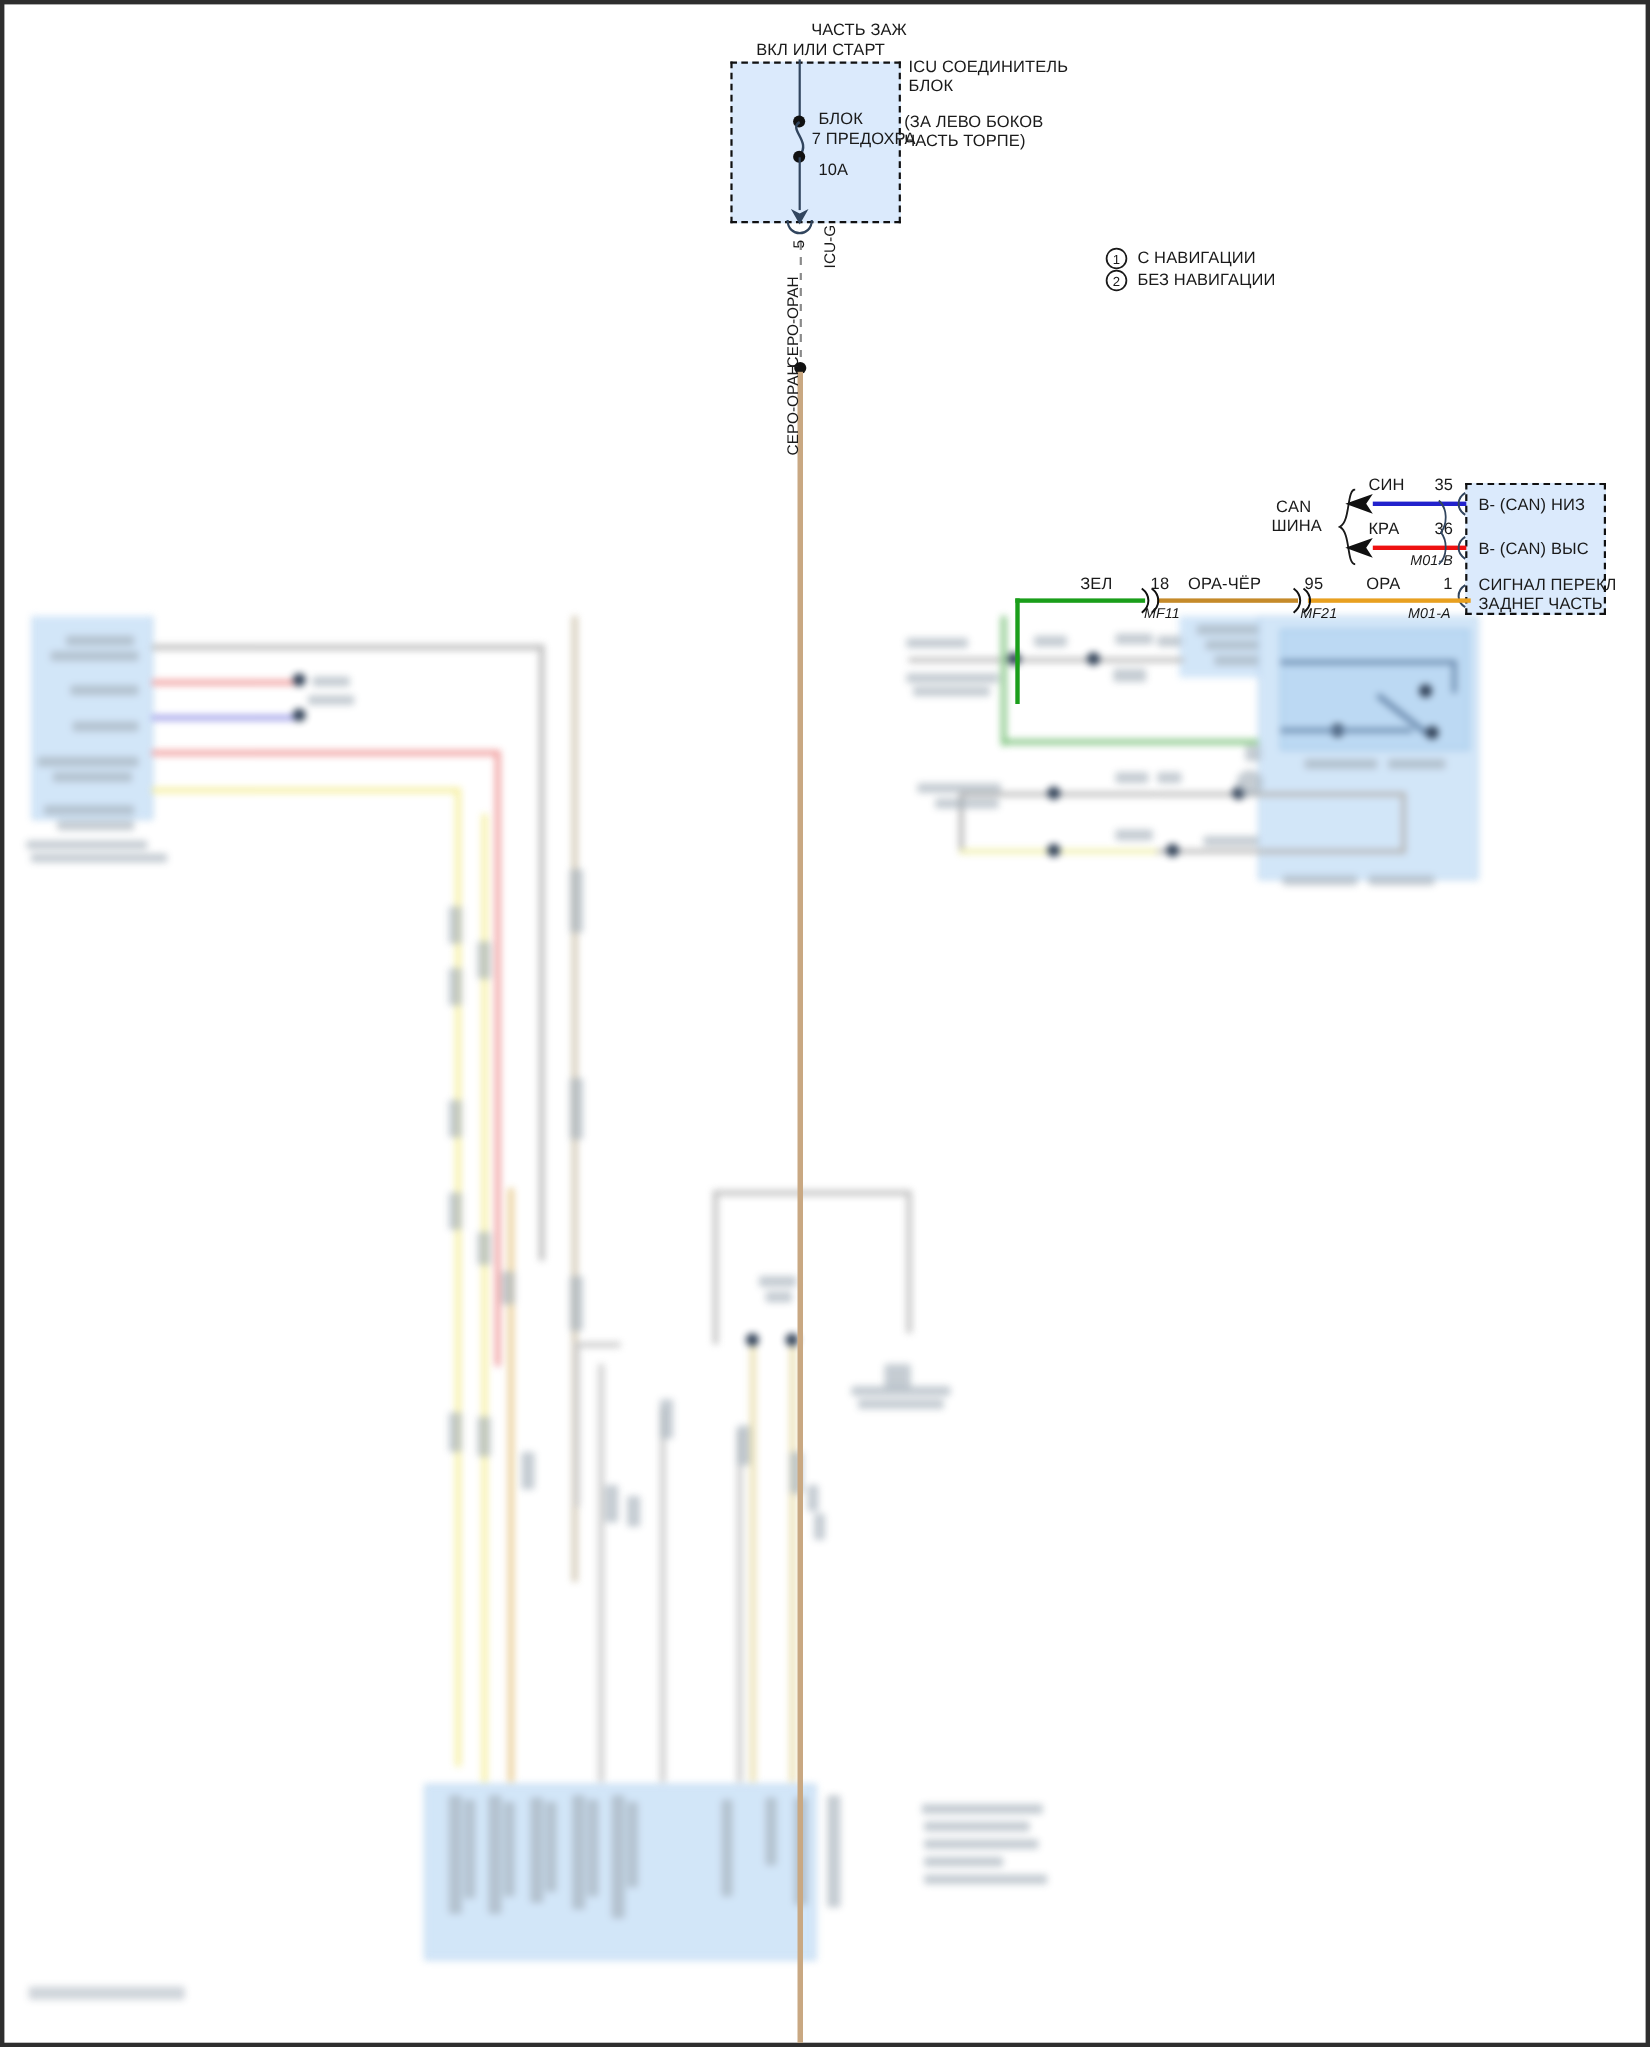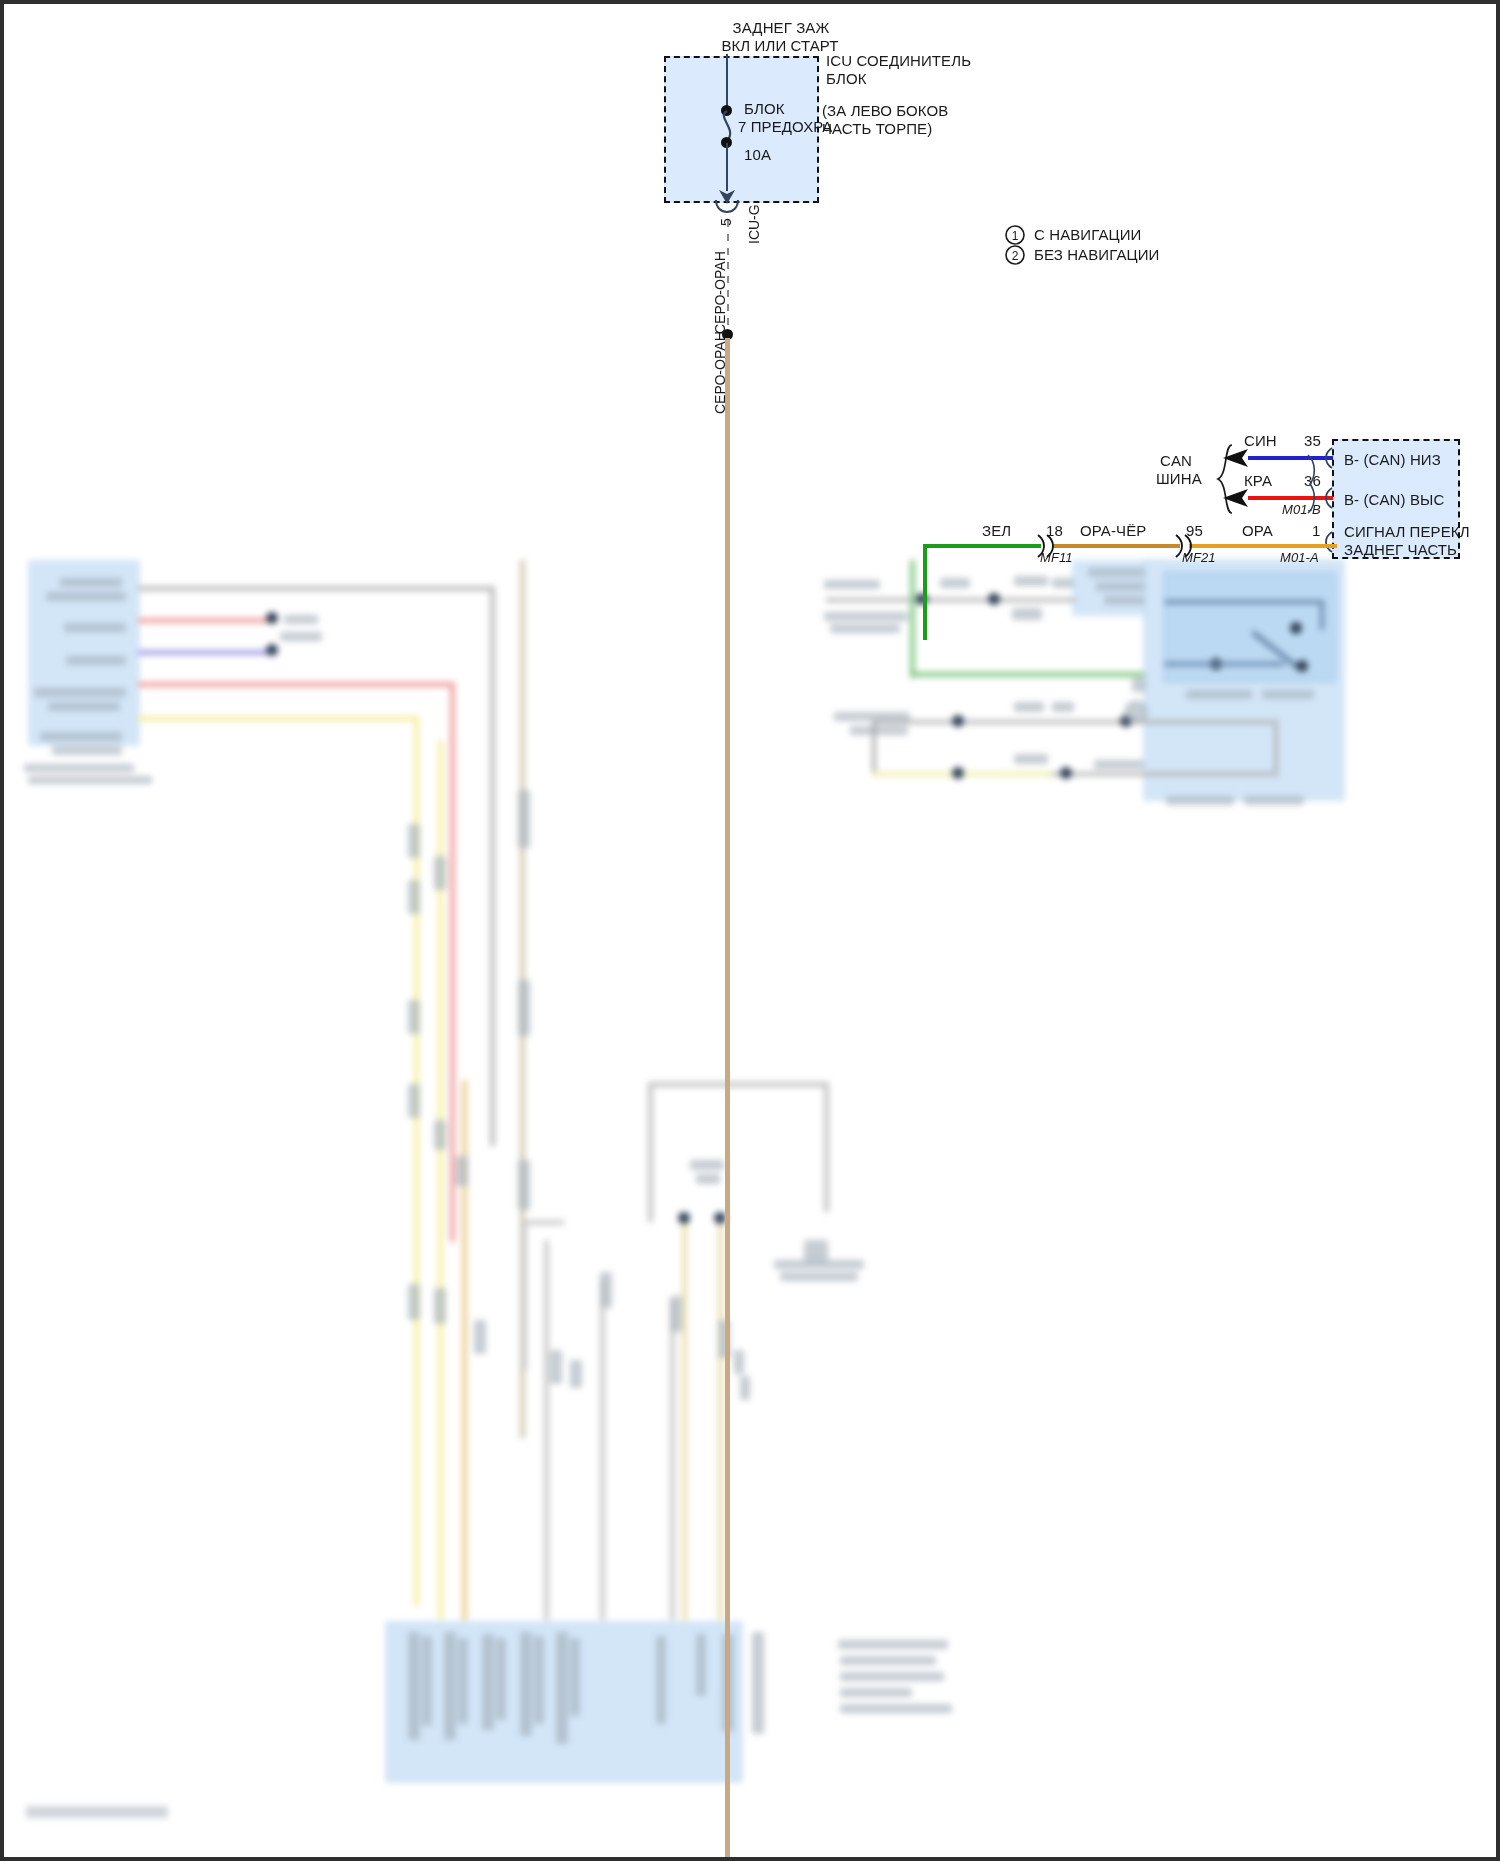--- a/index.html
+++ b/index.html
@@ -222,22 +222,22 @@
     <div class="tx" style="left:1090px; top:200px; width:50px; height:9px;"></div>
     <div class="tx" style="left:1128px; top:118px; width:14px; height:14px;"></div>
     <div class="tx" style="left:1162px; top:236px; width:68px; height:9px;"></div>
     <div class="tx" style="left:1240px; top:236px; width:60px; height:9px;"></div>
 
     <div class="tx" style="left:22px; top:1246px; width:142px; height:12px; opacity:.5;"></div>
   </div>
 
   <div class="blueblock dashed" style="left:660px; top:52px; width:155px; height:147px;"></div>
 
-  <div class="lbl" style="left:692px; top:15px; text-align:center; width:170px;">ЗАДНЕГ ЗАЖ</div>
-  <div class="lbl" style="left:691px; top:33px; text-align:center; width:170px;">ВКЛ ИЛИ СТАРТ</div>
+  <div class="lbl" style="left:692px; top:15px; text-align:center; width:170px;">ЧАСТЬ ЗАЖ</div>
+  <div class="lbl" style="left:657px; top:33px; text-align:center; width:170px;">ВКЛ ИЛИ СТАРТ</div>
 
   <div class="wire" style="left:722px; top:50px; width:2px; height:56px; background:#31455e;"></div>
   <div class="dot" style="left:717px; top:101px;"></div>
 
   <svg class="abs" style="left:708px; top:105px;" width="30" height="36" viewBox="0 0 30 36">
     <path d="M15 2 C 4 8, 26 20, 15 32" stroke="#31455e" stroke-width="2.2" fill="none"></path>
   </svg>
   <div class="dot" style="left:717px; top:133px;"></div>
 
   <div class="wire" style="left:722px; top:139px; width:2px; height:48px; background:#31455e;"></div>

